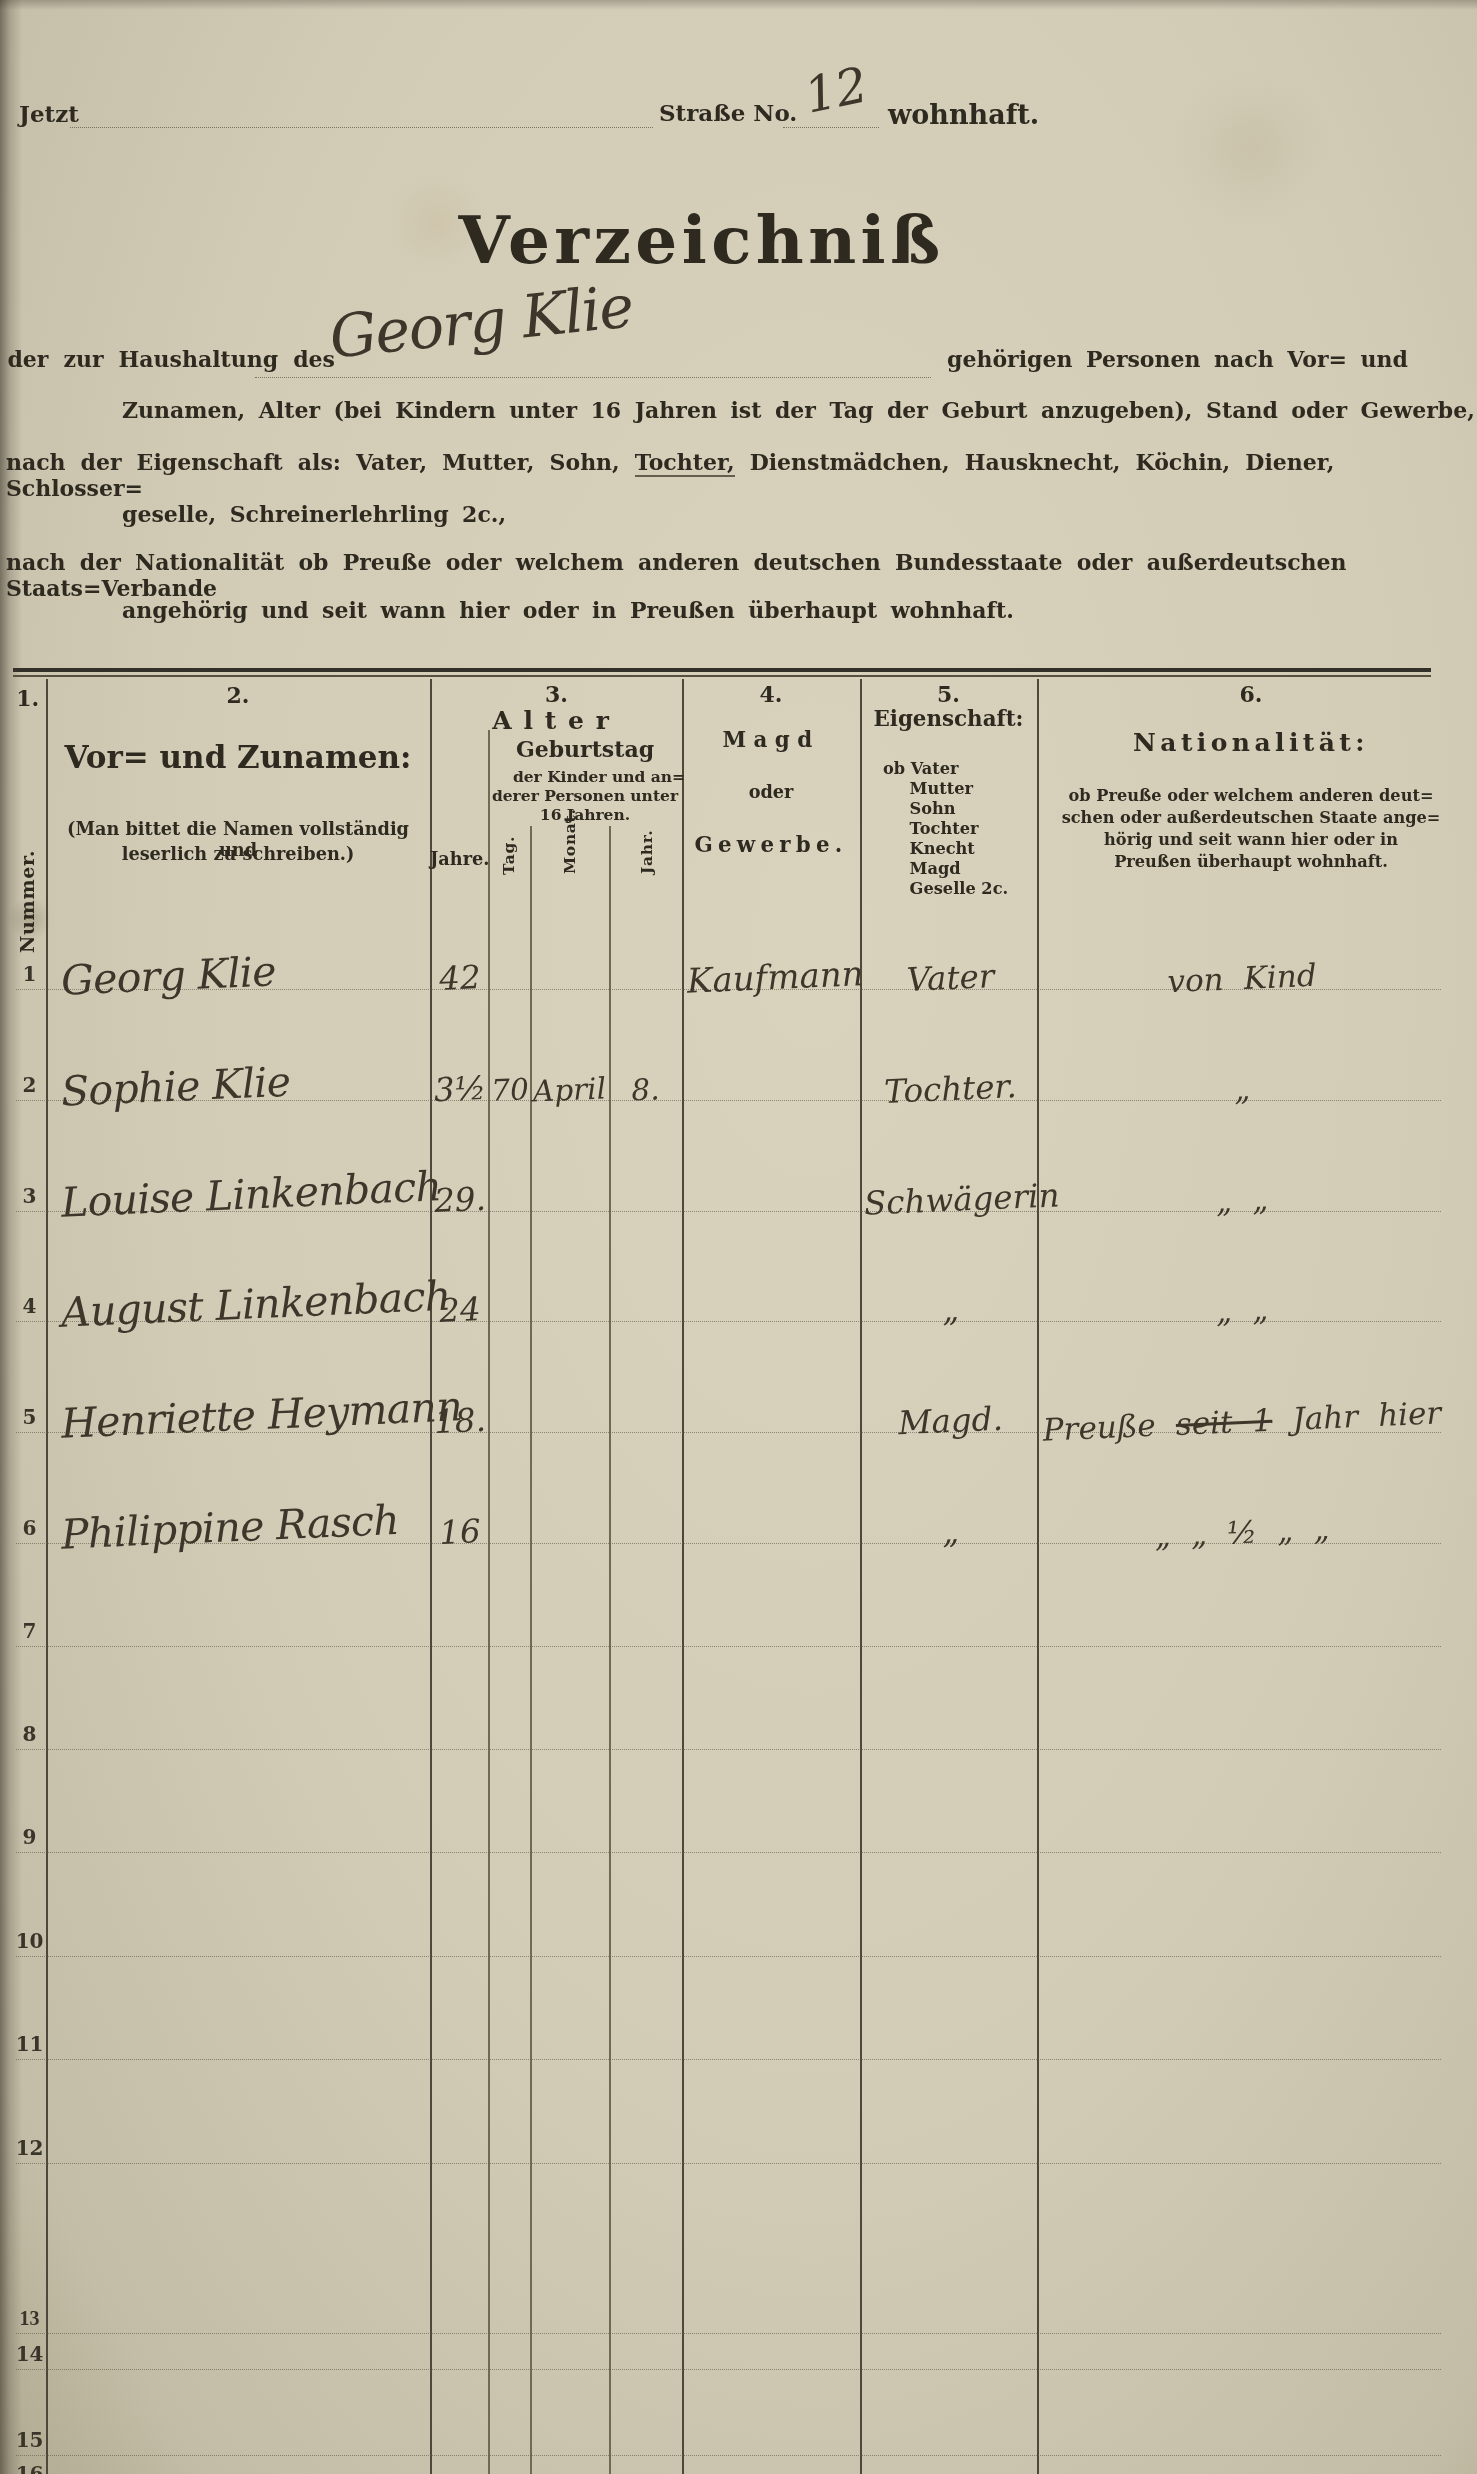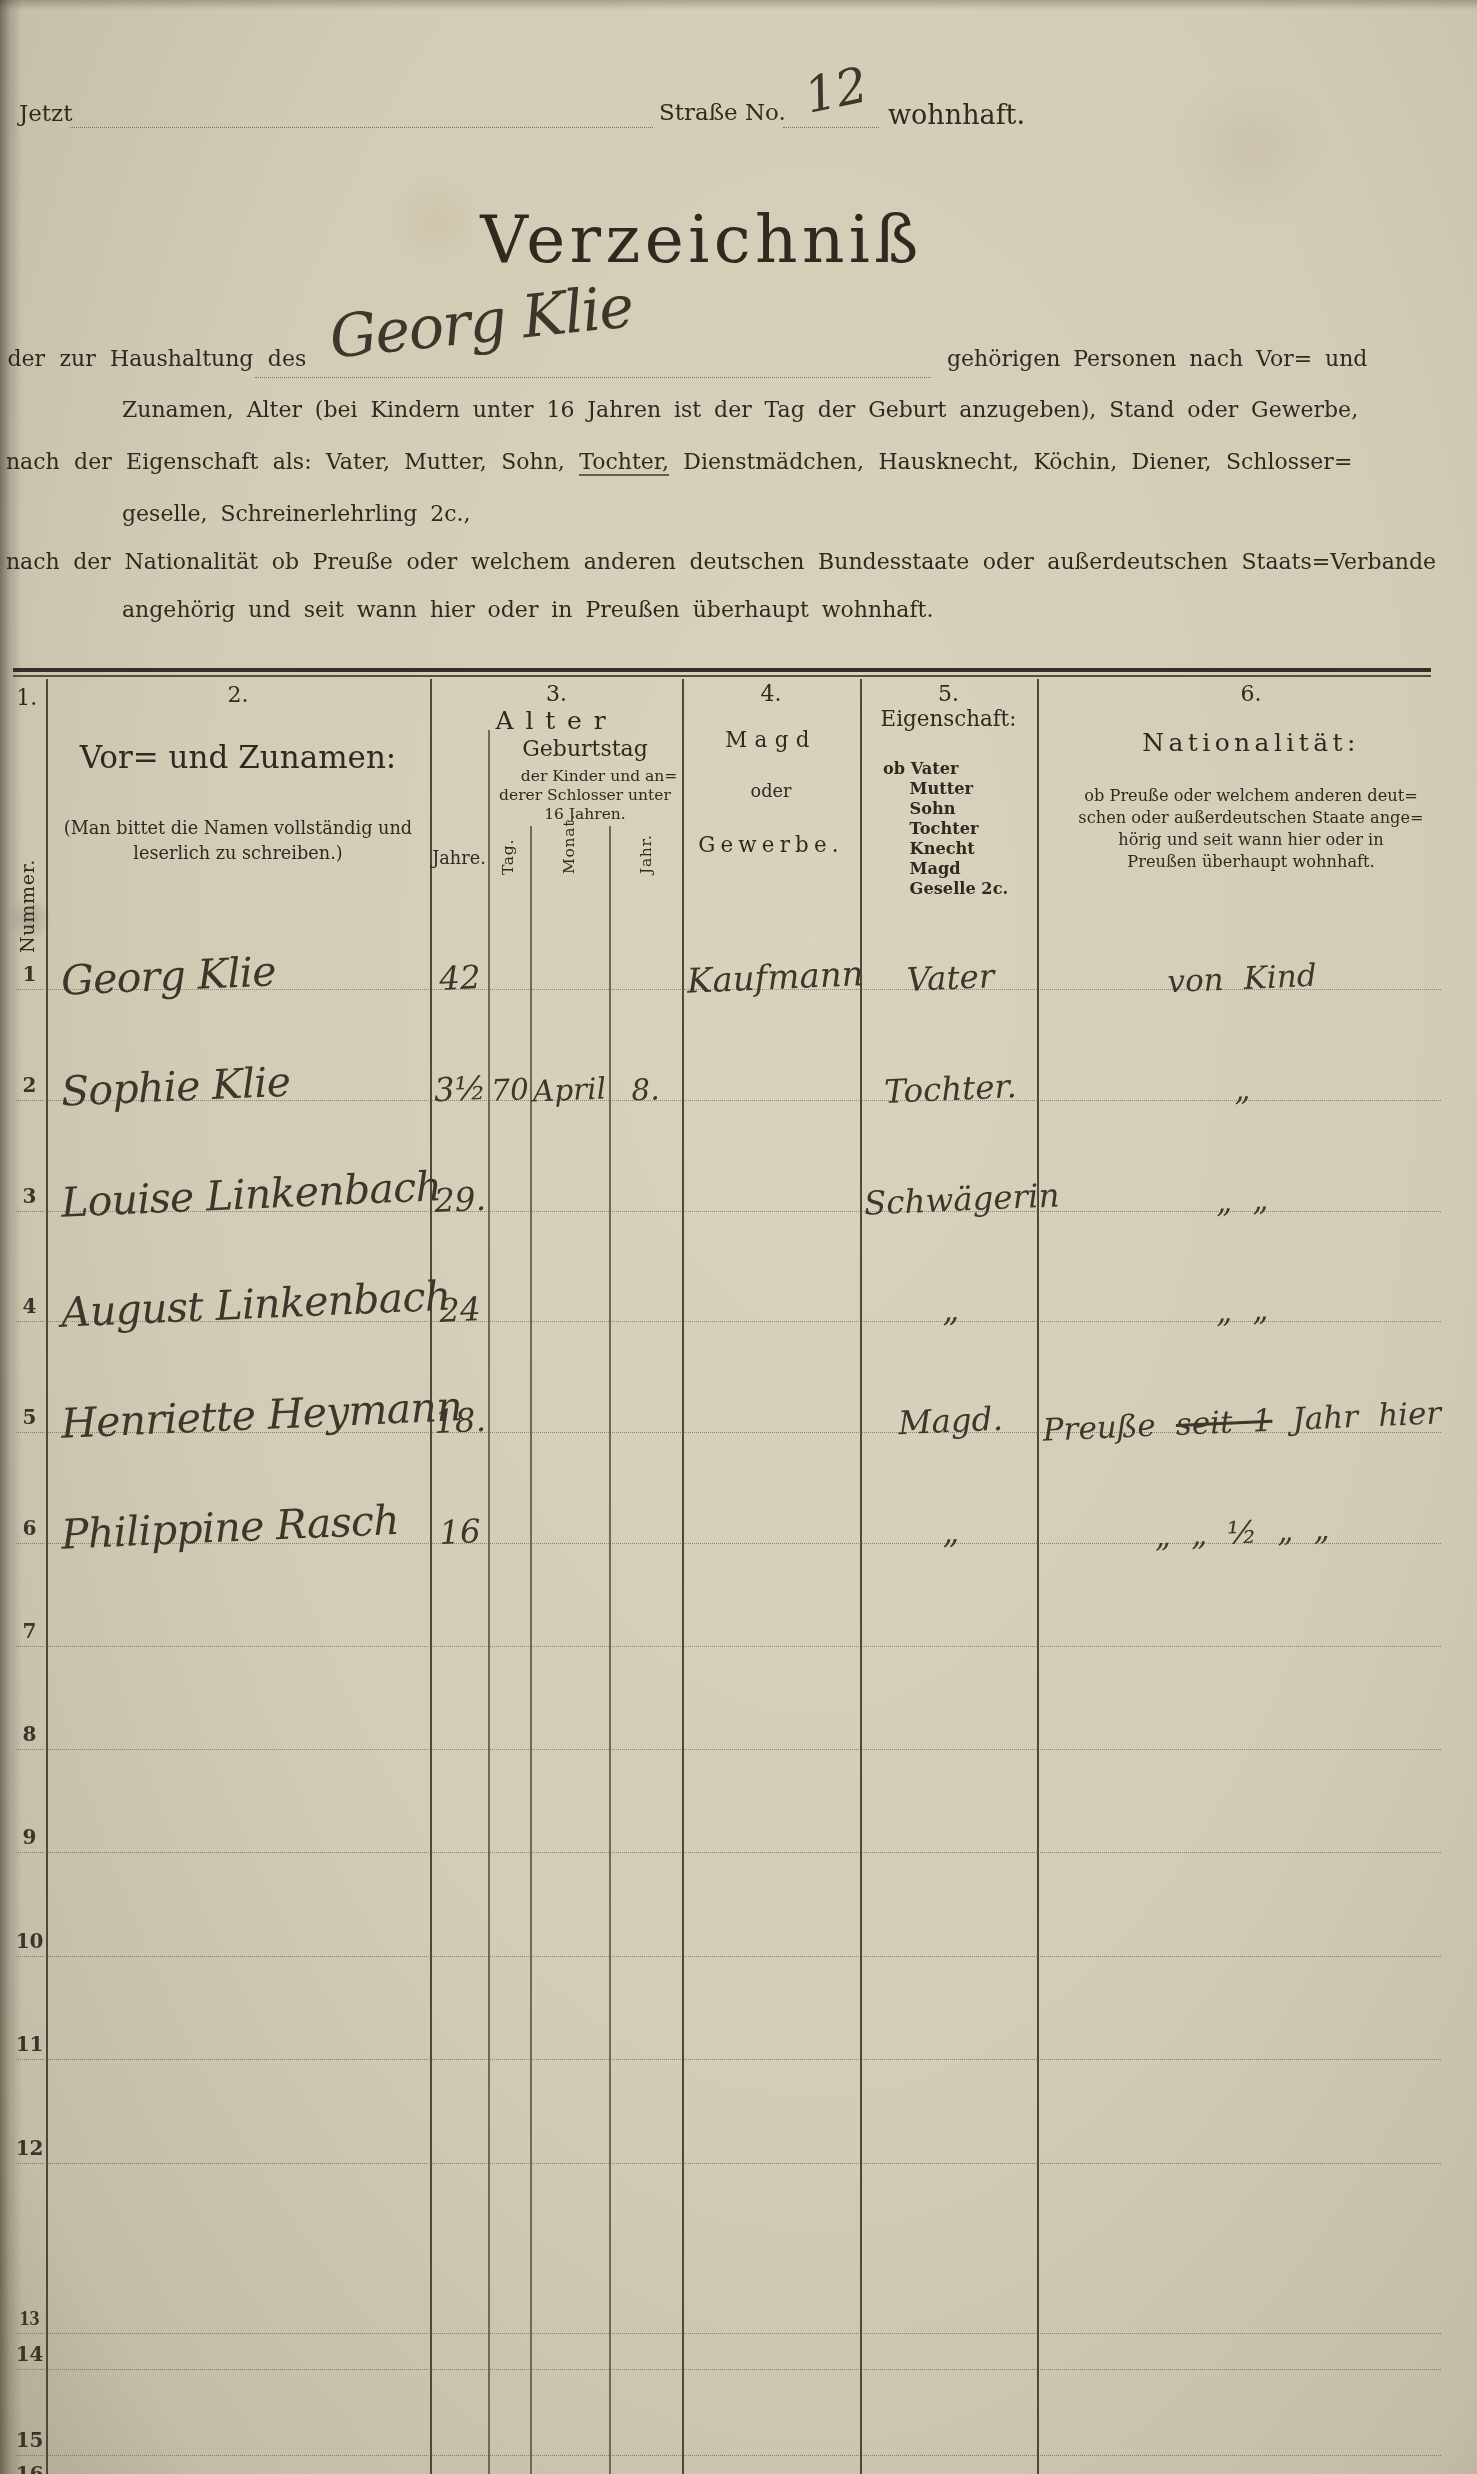--- a/index.html
+++ b/index.html
@@ -10,21 +10,21 @@
       radial-gradient(circle at 436px 222px, rgba(165,125,60,.10) 0, rgba(165,125,60,0) 52px),
       radial-gradient(circle at 1252px 148px, rgba(130,105,60,.10) 0, rgba(130,105,60,0) 81px),
       radial-gradient(circle at 29.5px 919px, rgba(60,50,30,.20) 0, rgba(60,50,30,0) 22px),
       radial-gradient(ellipse at 55% 38%, #d9d3be 0%, #d2ccb7 55%, #c3bca6 88%, #b1aa92 100%);
   }
   .spine{position:absolute;left:0;top:0;width:22px;height:100%;
     background:linear-gradient(90deg, rgba(35,30,20,.50), rgba(35,30,20,.18) 45%, rgba(35,30,20,0));}
   .top-edge{position:absolute;left:0;top:0;width:100%;height:10.3px;
     background:linear-gradient(180deg, rgba(35,30,20,.25), rgba(35,30,20,0));}
 
-  .printed{font-weight:400;}
+  .printed{font-weight:700;}
   .hand{font-style:italic;color:#3c372a;}
 
   .abs{position:absolute;}
   .ctr{text-align:center;}
 
   
   .dotline{position:absolute;border-bottom:1.5px dotted rgba(100,92,72,.8);height:0;}
 
   
   .vrule{position:absolute;background:#4d4839;width:2.2px;}
@@ -98,21 +98,21 @@
 
   <div class="abs printed ctr" style="left:46px;top:682px;width:384px;font-size:22px;">2.</div>
   <div class="abs printed ctr" style="left:46px;top:739px;width:384px;font-size:31px;">Vor= und Zunamen:</div>
   <div class="abs printed ctr" style="left:46px;top:818px;width:384px;font-size:17.7px;">(Man bittet die Namen vollständig und</div>
   <div class="abs printed ctr" style="left:46px;top:843px;width:384px;font-size:17.7px;">leserlich zu schreiben.)</div>
 
   <div class="abs printed ctr" style="left:430px;top:681px;width:253px;font-size:22px;">3.</div>
   <div class="abs printed ctr" style="left:430px;top:706px;width:253px;font-size:25px;letter-spacing:11.8px;">Alter</div>
   <div class="abs printed ctr" style="left:488px;top:736px;width:194px;font-size:22px;">Geburtstag</div>
   <div class="abs printed ctr" style="left:488px;top:767px;width:222px;font-size:15.5px;">der Kinder und an=</div>
-  <div class="abs printed ctr" style="left:488px;top:786px;width:194px;font-size:15.5px;">derer Schlosser unter</div>
+  <div class="abs printed ctr" style="left:488px;top:786px;width:194px;font-size:15.5px;">derer Personen unter</div>
   <div class="abs printed ctr" style="left:488px;top:805px;width:194px;font-size:15.5px;">16 Jahren.</div>
   <div class="abs printed ctr" style="left:430px;top:848px;width:58px;font-size:17.7px;">Jahre.</div>
   <span class="abs printed vert-label" style="left:499px;top:829px;height:46px;font-size:15.5px;">Tag.</span>
   <span class="abs printed vert-label" style="left:560px;top:818px;height:56px;font-size:15.5px;">Monat.</span>
   <span class="abs printed vert-label" style="left:637px;top:824px;height:50px;font-size:15.5px;">Jahr.</span>
 
   <div class="abs printed ctr" style="left:682px;top:681px;width:178px;font-size:22px;">4.</div>
   <div class="abs printed ctr" style="left:682px;top:727px;width:178px;font-size:21.4px;letter-spacing:7.4px;">Magd</div>
   <div class="abs printed ctr" style="left:682px;top:781px;width:178px;font-size:17.7px;">oder</div>
   <div class="abs printed ctr" style="left:682px;top:832px;width:178px;font-size:21.4px;letter-spacing:5.2px;">Gewerbe.</div>

